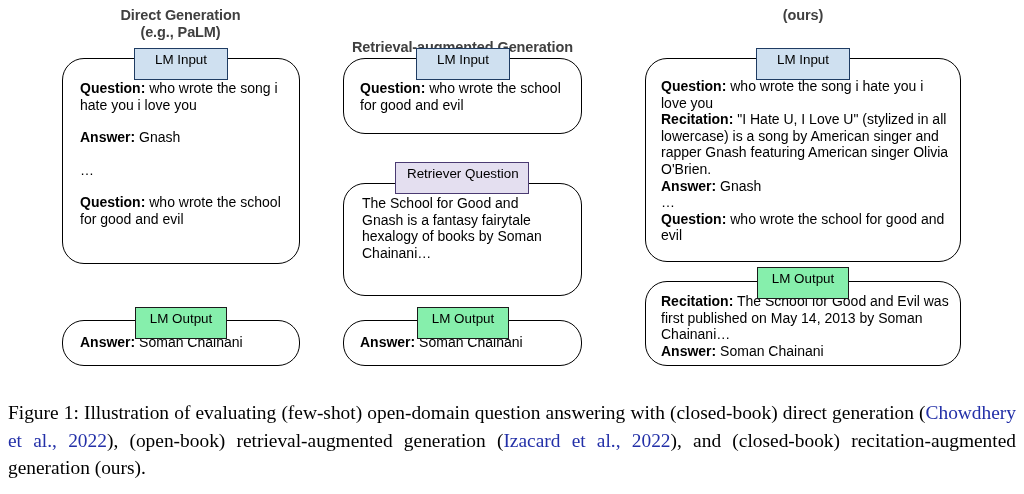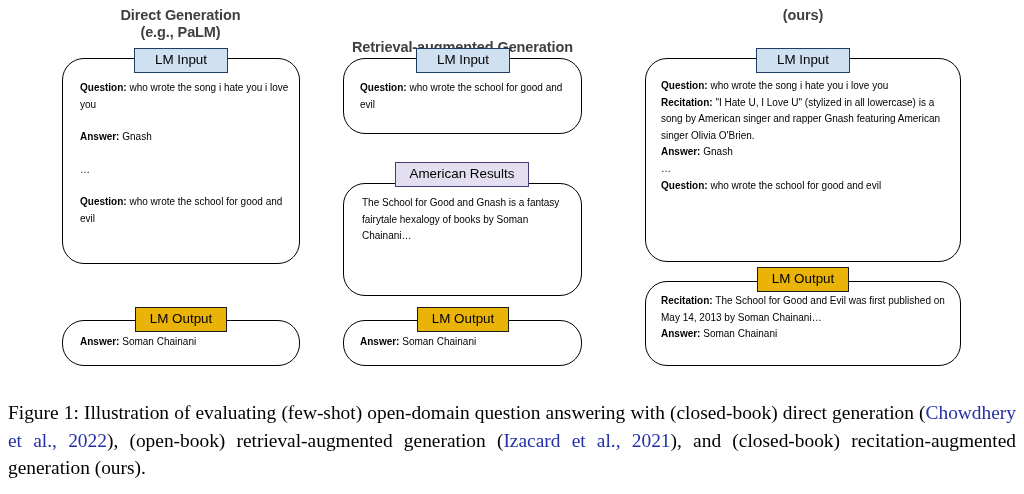--- a/index.html
+++ b/index.html
@@ -41,44 +41,44 @@
     border: 1.6px solid #000000;
     border-radius: 22px;
     box-sizing: border-box;
     background: #ffffff;
   }
   .box-body {
     position: absolute;
     left: 18px;
     right: 24px;
     top: 17px;
-    font-size: 10px;
+    font-size: 14px;
     line-height: 16.6px;
     color: #000000;
   }
   .box-body p { margin: 0; }
   .box-body .gap { height: 16px; }
   .box-body b { font-weight: bold; }
   .ellipsis { letter-spacing: 1px; }
 
   
   .chip {
     position: absolute;
     z-index: 5;
     border: 1.4px solid #1b1b1b;
     box-sizing: border-box;
     font-size: 13.4px;
     line-height: 20px;
     text-align: center;
-    padding: 1px 11px 2px 11px;
+    padding: 1px 11px 9px 11px;
     white-space: nowrap;
     color: #000000;
   }
   .chip-blue  { background: #cfe0f0; border-color: #1f3c63; }
-  .chip-green { background: #eab308; border-color: #1b1b1b; }
+  .chip-green { background: #86efac; border-color: #1b1b1b; }
   .chip-purple{ background: #e4dff0; border-color: #4a3a72; }
 
   
   .chip-mask {
     position: absolute;
     z-index: 4;
     background: #ffffff;
     height: 5px;
   }
 
@@ -134,21 +134,21 @@
 
   <div class="box" style="left:343px; top:58px; width:239px; height:76px;"></div>
   <div class="chip-mask" style="left:416px; top:55px; width:94px;"></div>
   <div class="chip chip-blue" style="left:416px; top:48px; width:94px;">LM Input</div>
   <div class="box-body" style="left:360px; top:80px; width:205px;">
     <p><b>Question:</b><span> who wrote the school for good and evil</span></p>
   </div>
 
   <div class="box" style="left:343px; top:183px; width:239px; height:113px;"></div>
   <div class="chip-mask" style="left:395px; top:180px; width:134px;"></div>
-  <div class="chip chip-purple" style="left:395px; top:162px; width:134px;">American Results</div>
+  <div class="chip chip-purple" style="left:395px; top:162px; width:134px;">Retriever Question</div>
   <div class="box-body" style="left:362px; top:195px; width:198px;">
     <p>The School for Good and Gnash is a fantasy fairytale hexalogy of books by Soman Chainani…</p>
   </div>
 
   <div class="box" style="left:343px; top:320px; width:239px; height:46px;"></div>
   <div class="chip-mask" style="left:417px; top:317px; width:92px;"></div>
   <div class="chip chip-green" style="left:417px; top:307px; width:92px;">LM Output</div>
   <div class="box-body" style="left:360px; top:334px; width:210px;">
     <p><b>Answer:</b><span> Soman Chainani</span></p>
   </div>
@@ -171,13 +171,13 @@
   <div class="box" style="left:645px; top:281px; width:316px; height:85px;"></div>
   <div class="chip-mask" style="left:757px; top:278px; width:92px;"></div>
   <div class="chip chip-green" style="left:757px; top:267px; width:92px;">LM Output</div>
   <div class="box-body" style="left:661px; top:293px; width:290px;">
     <p><b>Recitation:</b><span> The School for Good and Evil was first published on May 14, 2013 by Soman Chainani…</span></p>
     <p><b>Answer:</b><span> Soman Chainani</span></p>
   </div>
 
 </div>
 
-<div class="caption"><span>Figure 1:</span><span> Illustration of evaluating (few-shot) open-domain question answering with (closed-book) direct generation (</span><span class="cite">Chowdhery et al., 2022</span><span>), (open-book) retrieval-augmented generation (</span><span class="cite">Izacard et al., 2021</span><span>), and (closed-book) recitation-augmented generation (ours).</span></div>
+<div class="caption"><span>Figure 1:</span><span> Illustration of evaluating (few-shot) open-domain question answering with (closed-book) direct generation (</span><span class="cite">Chowdhery et al., 2022</span><span>), (open-book) retrieval-augmented generation (</span><span class="cite">Izacard et al., 2022</span><span>), and (closed-book) recitation-augmented generation (ours).</span></div>
 
 </body></html>

